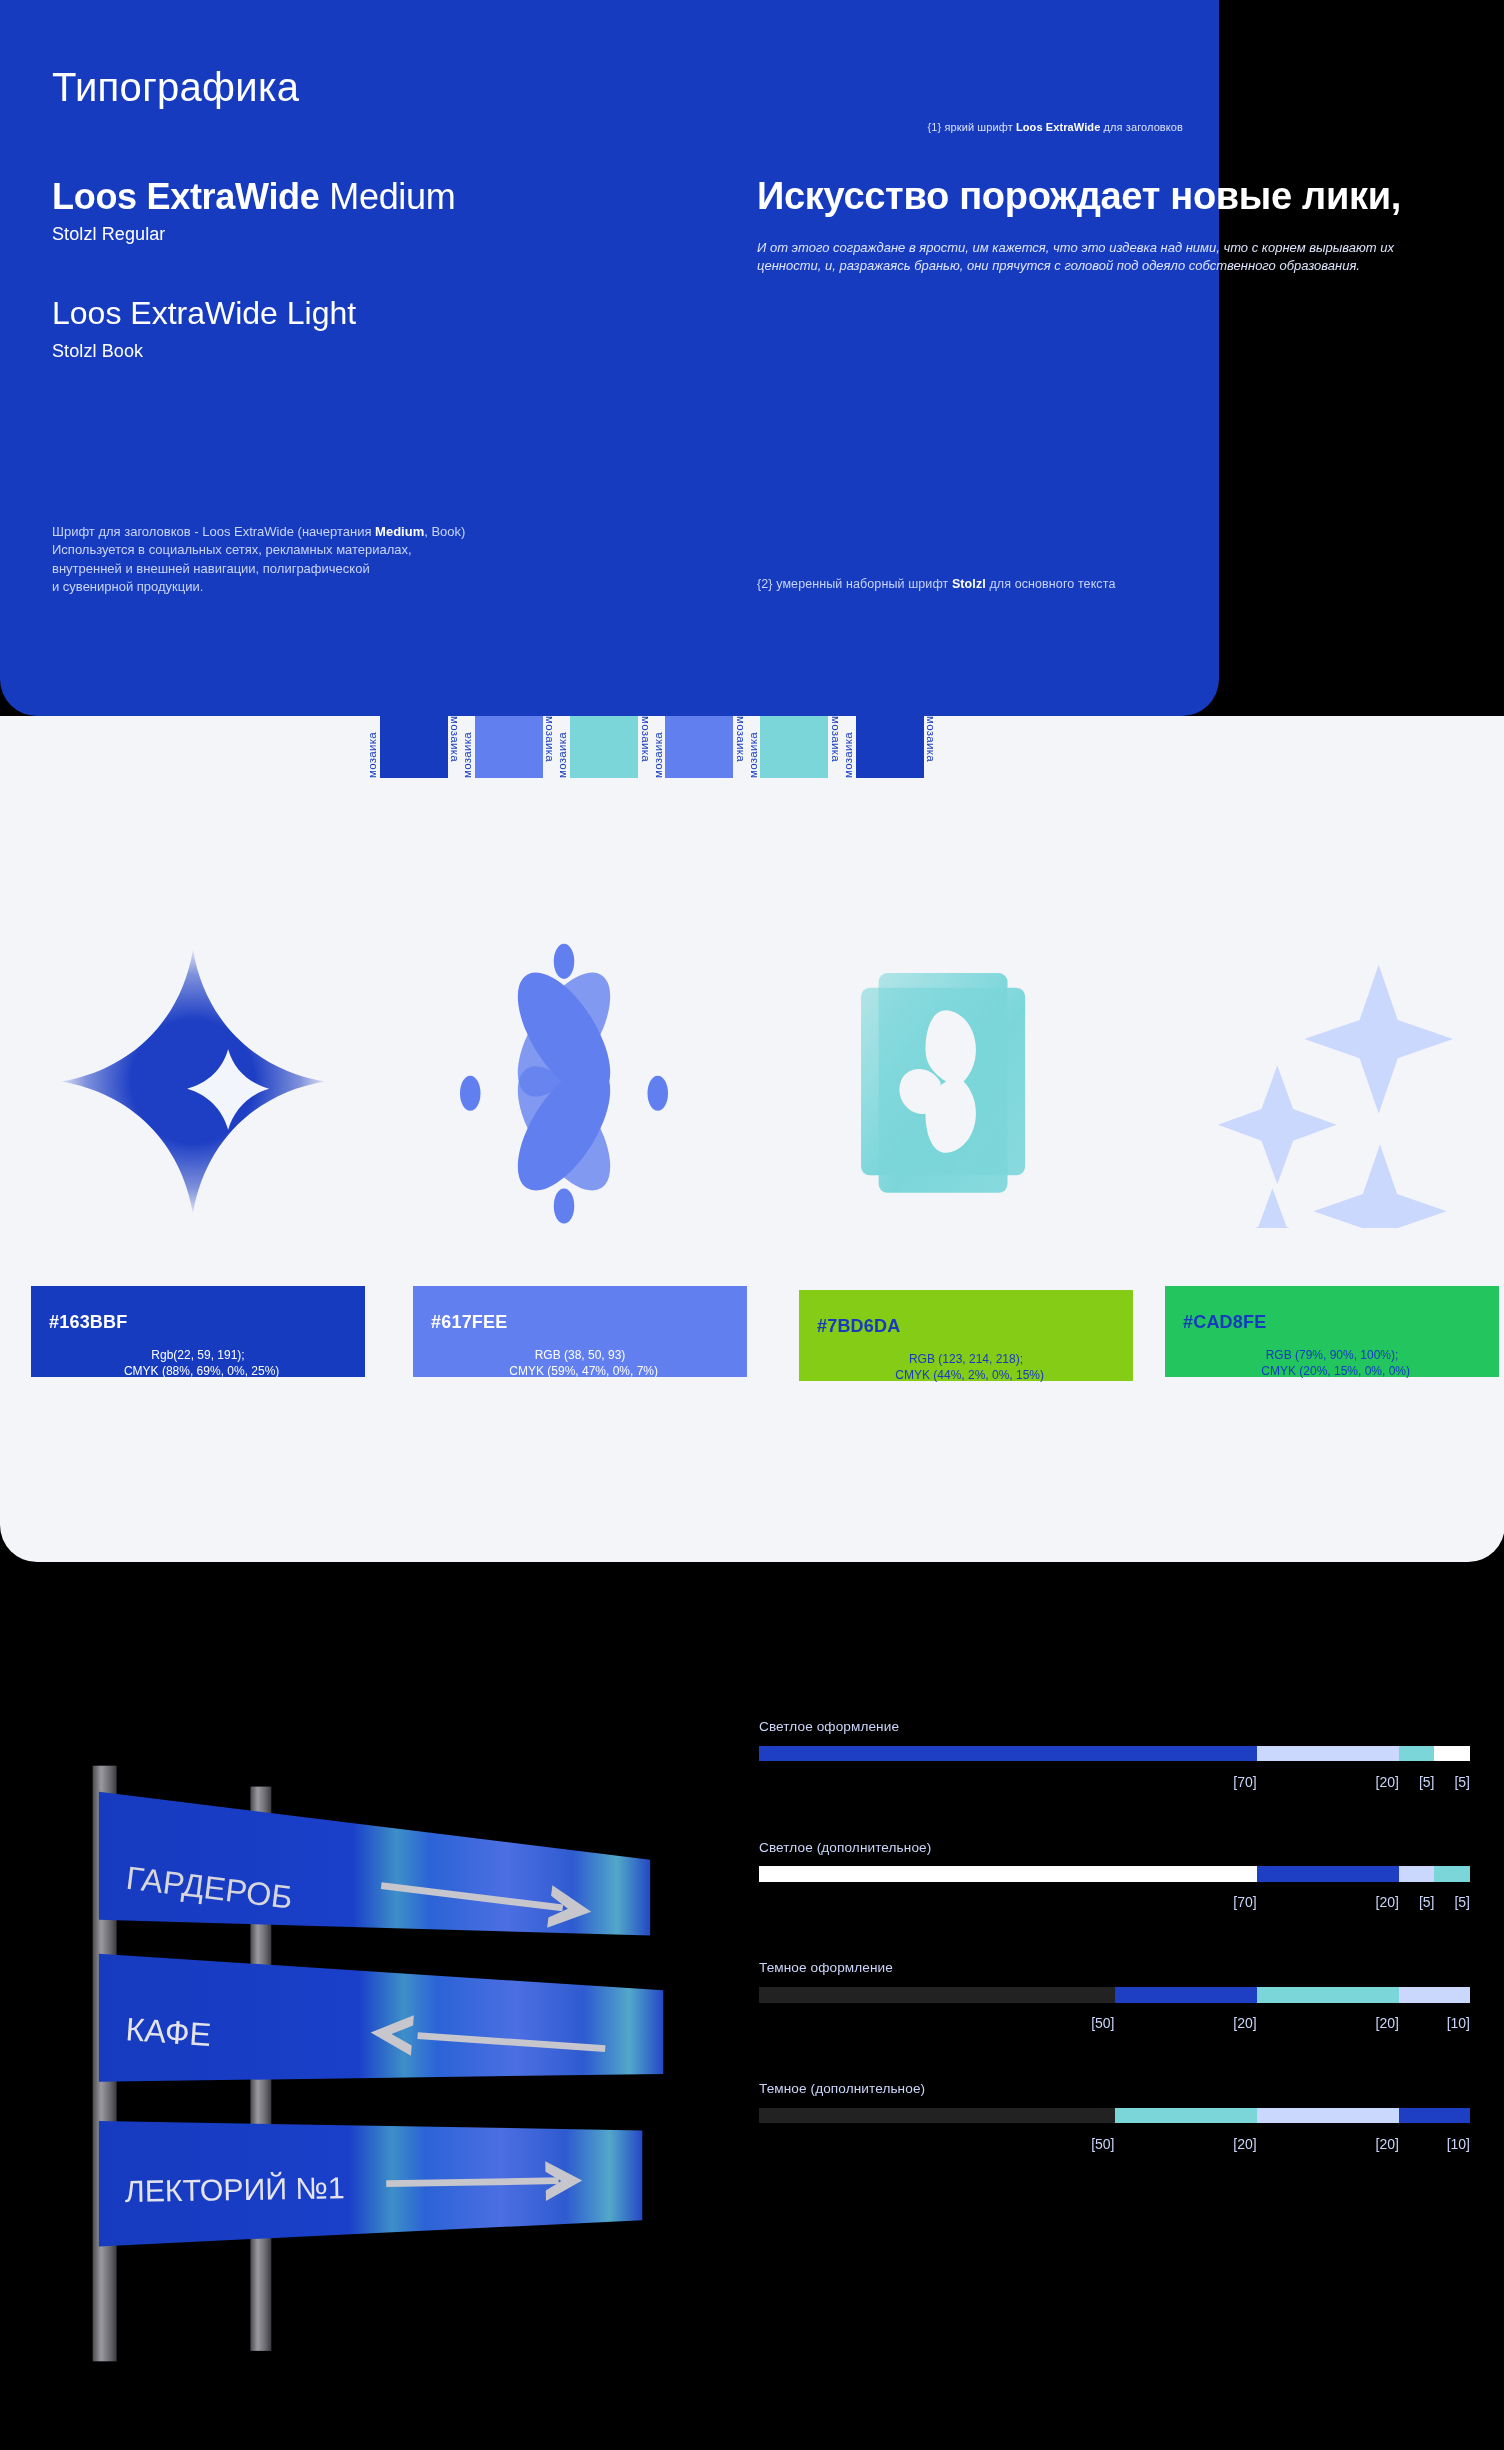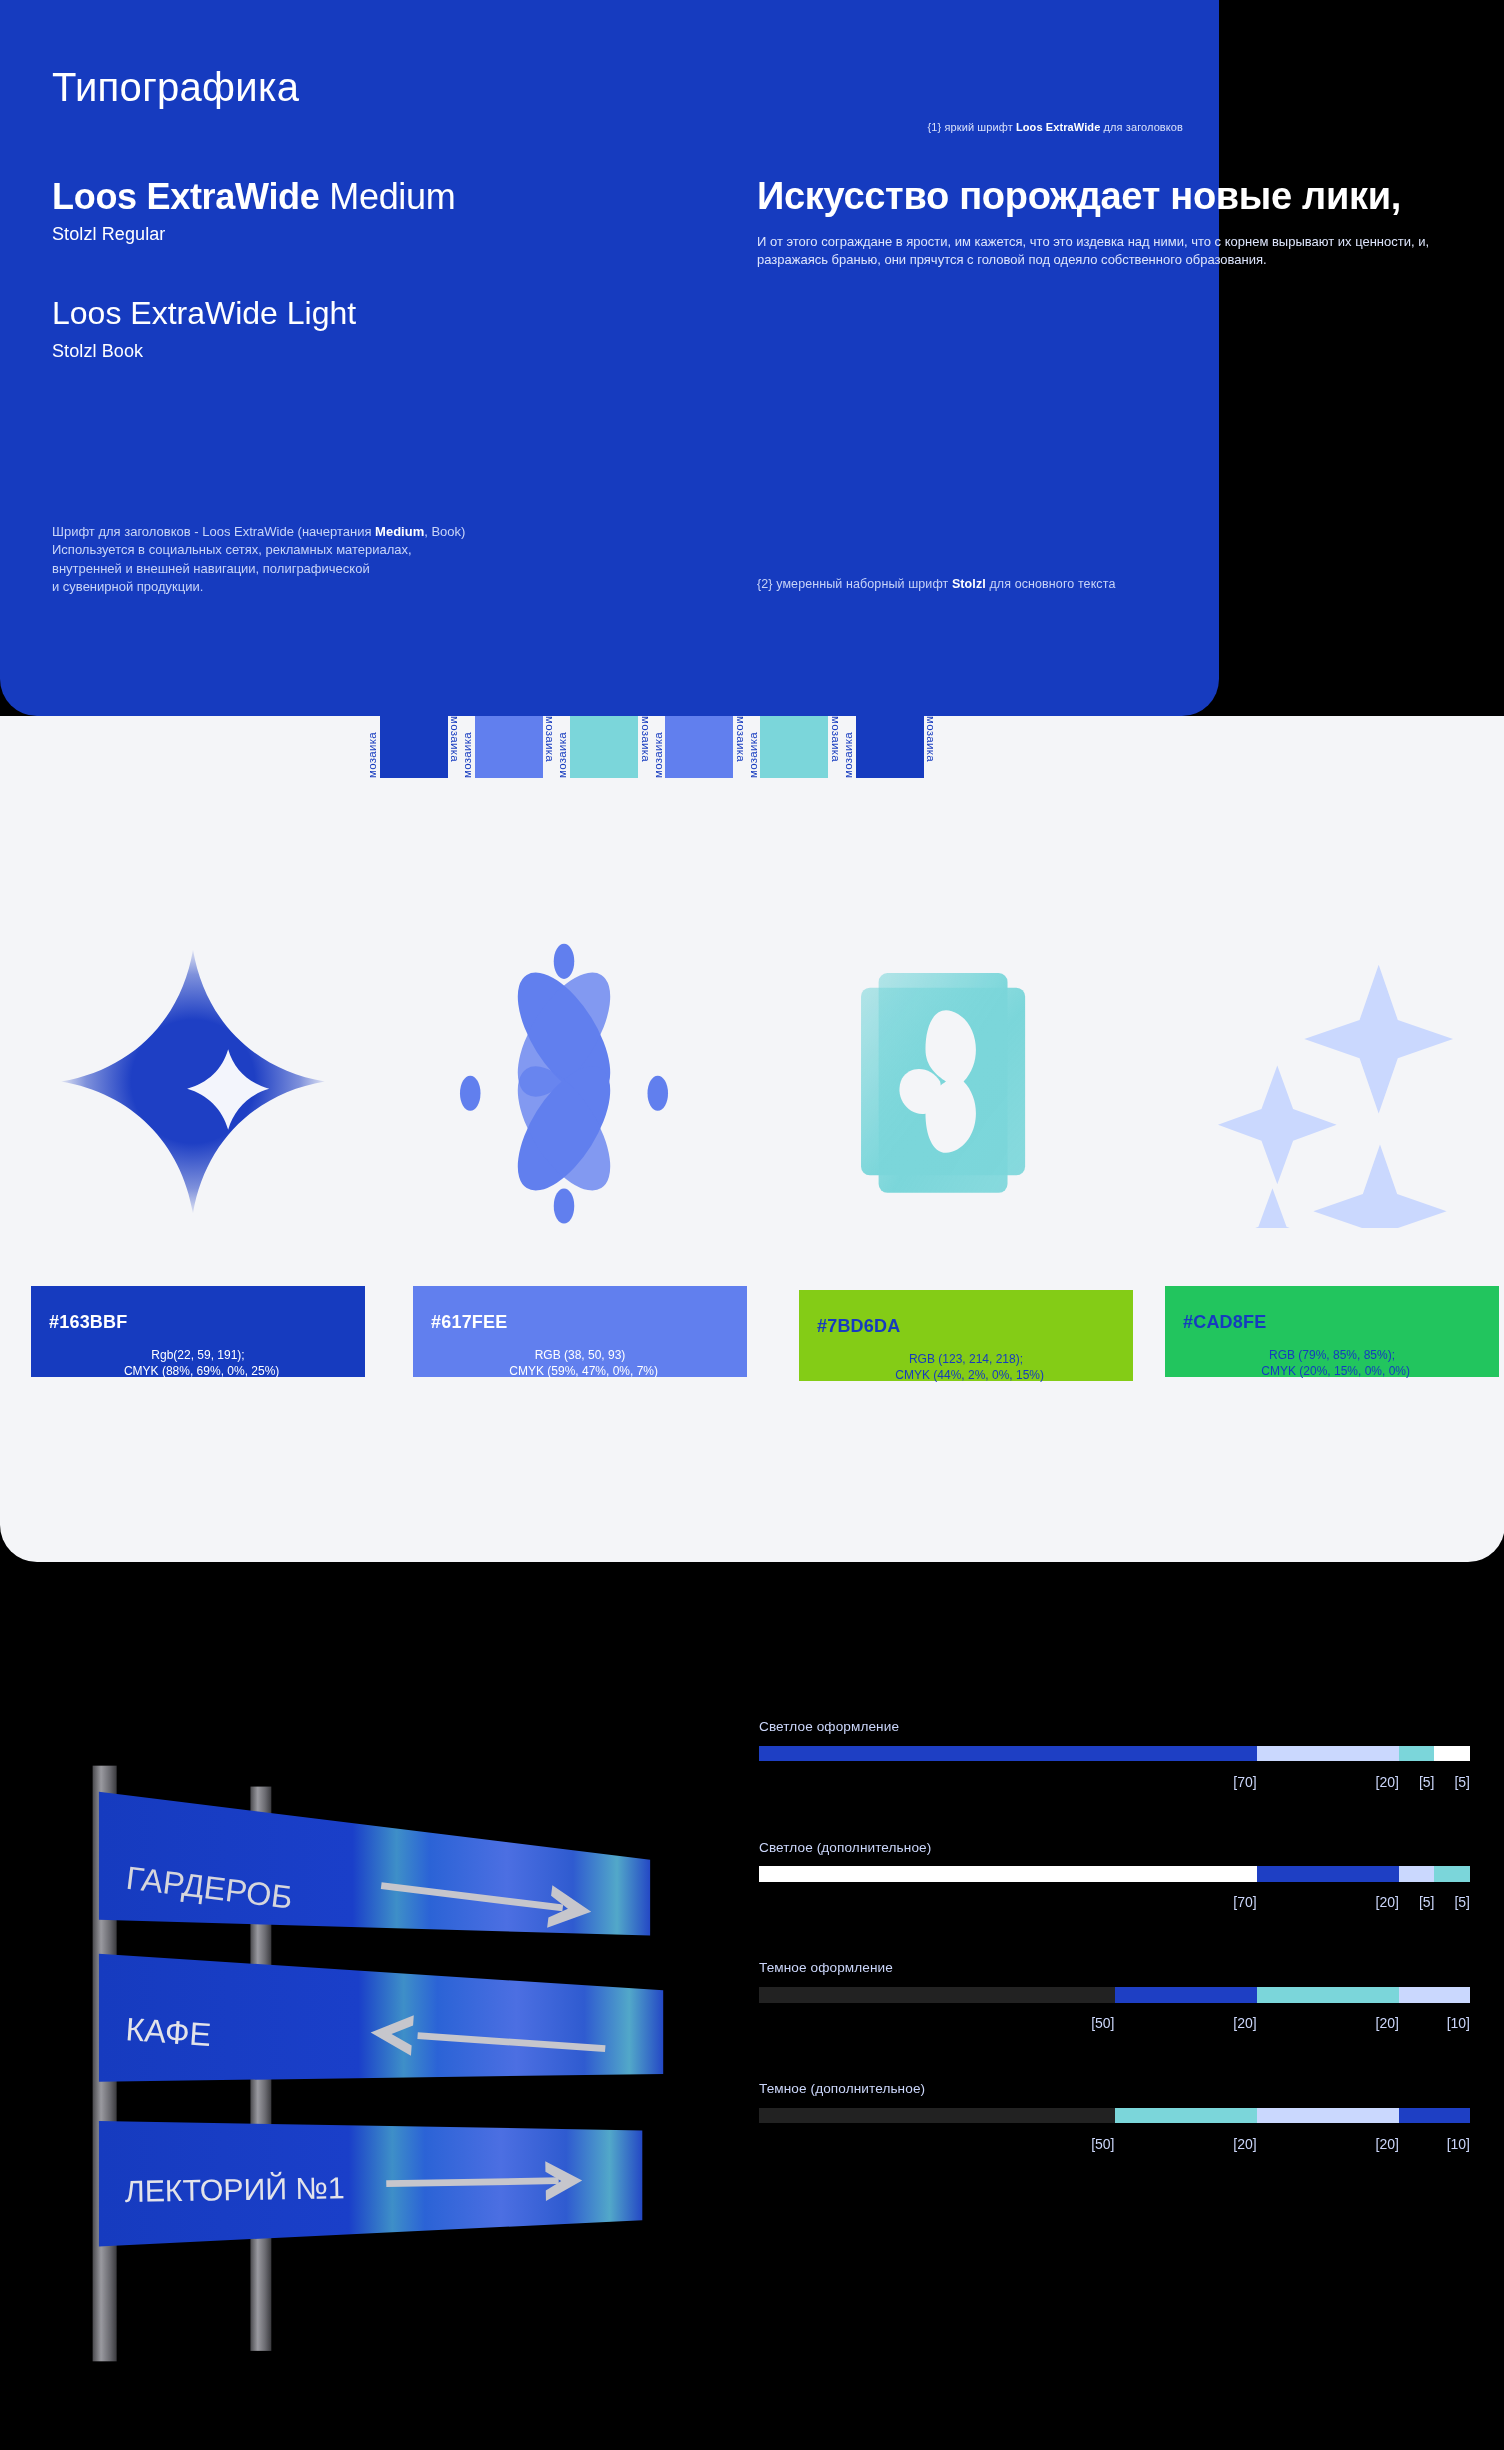--- a/index.html
+++ b/index.html
@@ -36,21 +36,21 @@
 
   .typo-desc{
     position:absolute; left:52px; top:523px; width:690px;
     font-size:13px; line-height:1.42; color:#C9D5F8;
   }
   .typo-desc b{ color:#fff; font-weight:700; }
 
   .right-col{ position:absolute; left:757px; top:172px; width:700px; }
   .rt-head{ font-size:38px; font-weight:700; color:#fff; line-height:1.28; letter-spacing:-0.3px; }
   .rt-body{ font-size:13px; line-height:1.44; color:#DDE5FC; margin-top:14.6px; }
-  .rt-body.p2{ margin-top:12px; }
+  .rt-body.p2{ margin-top:18px;font-style:italic; }
   .typo-note-2{
     position:absolute; left:757px; top:577px;
     font-size:12.5px; color:#C7D3F7; letter-spacing:0.1px;
   }
   .typo-note-2 b{ color:#fff; font-weight:700; }
 
   
   .light-section{
     position:absolute; left:0; top:716px; width:1505px; height:846px;
     background:#F4F5F8;
@@ -239,21 +239,21 @@
       <div class="card" style="left: 799px; top: 4px; background: #84cc16; color: rgb(22, 59, 191);">
         <div class="hex">#7BD6DA</div>
         <div class="vals">
           <div>RGB (123, 214, 218);</div>
           <div style="padding-left:7.3px">CMYK (44%, 2%, 0%, 15%)</div>
         </div>
       </div>
       <div class="card" style="left: 1165px; top: 0px; background: #22c55e; color: rgb(22, 59, 191);">
         <div class="hex">#CAD8FE</div>
         <div class="vals">
-          <div>RGB (79%, 85%, 85%);</div>
+          <div>RGB (79%, 90%, 100%);</div>
           <div style="padding-left:7.3px">CMYK (20%, 15%, 0%, 0%)</div>
         </div>
       </div>
     </div>
 </div>
 
 <div class="dark-section">
 
   <div class="sign-wrap">
     <svg viewBox="0 0 1200 1180" width="627" height="617">

